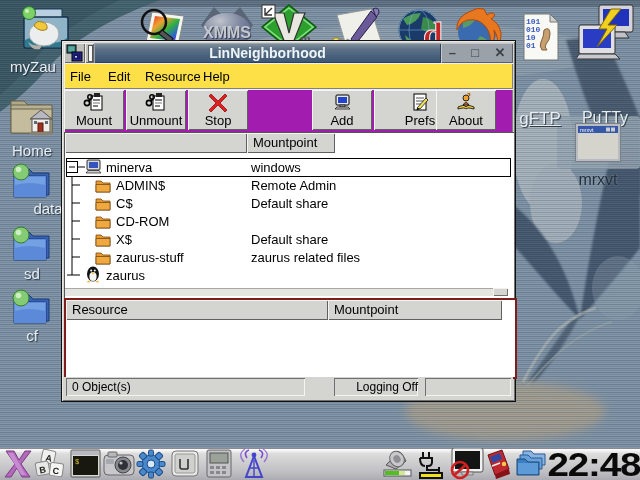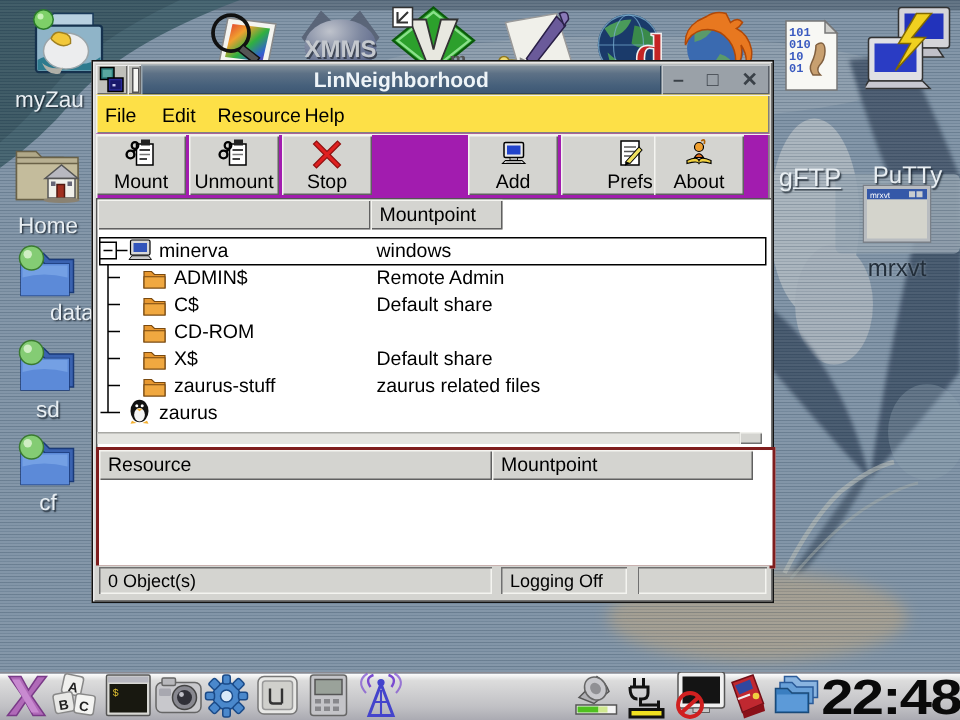--- a/index.html
+++ b/index.html
@@ -392,22 +392,22 @@
       <div style="position:absolute;left:428px;top:0px;width:15px;height:8px;background:#d4d4d0;box-shadow:inset 1px 1px 0 #f0f0ec, inset -1px -1px 0 #707070;"></div>
     </div>
   </div>
   <div id="lowpane">
     <div class="hdrrow" style="width:447px;">
       <div class="hdr" style="width:262px;">Resource</div>
       <div class="hdr" style="width:174px;">Mountpoint</div>
     </div>
   </div>
   <div id="statusbar">
-    <div class="sbox" style="left:2px;width:262px;">0 Object(s)</div>
-    <div class="sbox" style="left:270px;width:84px;">Logging Off</div>
+    <div class="sbox" style="left:2px;width:239px;">0 Object(s)</div>
+    <div class="sbox" style="left:270px;width:84px;text-align:right;">Logging Off</div>
     <div class="sbox" style="left:361px;width:86px;"></div>
   </div>
 </div>
 
 <div id="taskbar"></div>
 <svg style="position:absolute;left:0;top:448px;" width="640" height="32" viewBox="0 0 640 32">
 
   <g transform="translate(4,2)">
     <path d="M2,1 L10,1 L15,10 L21,1 L27,1 L17,14 L26,27 L18,27 L13,18 L7,27 L1,27 L11,14 Z" fill="#b06ab8" stroke="#7a3a88" stroke-width="1"></path>
     <path d="M4,3 L9,3 L22,25 L17,25 Z" fill="#c88ad0"></path>

